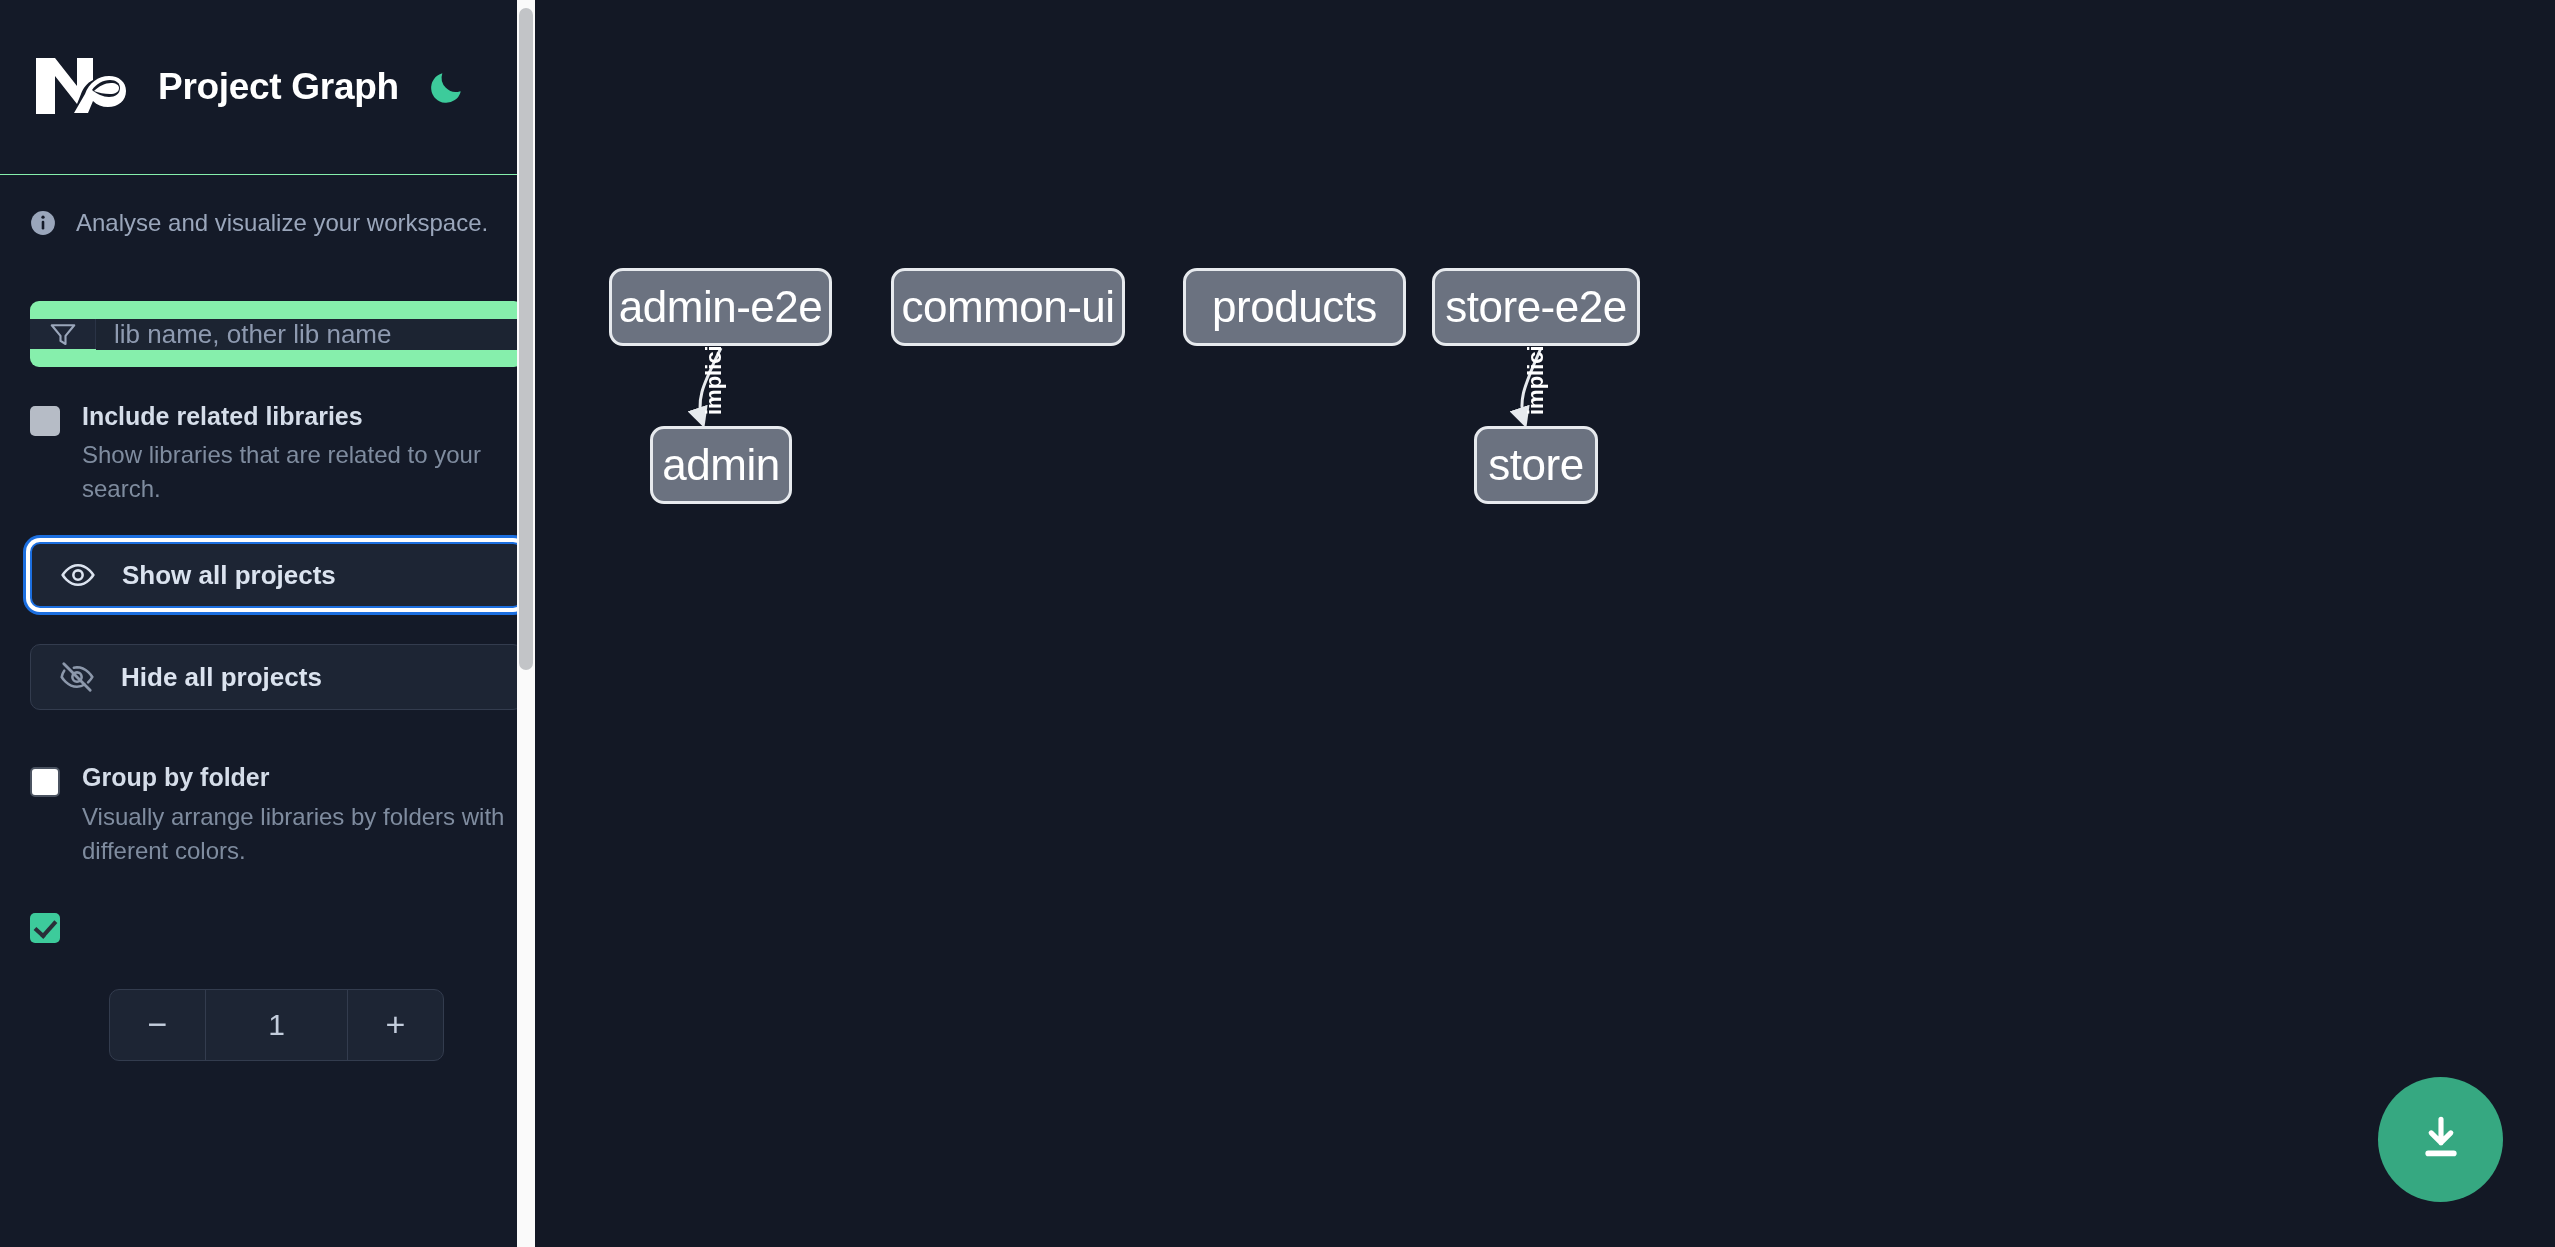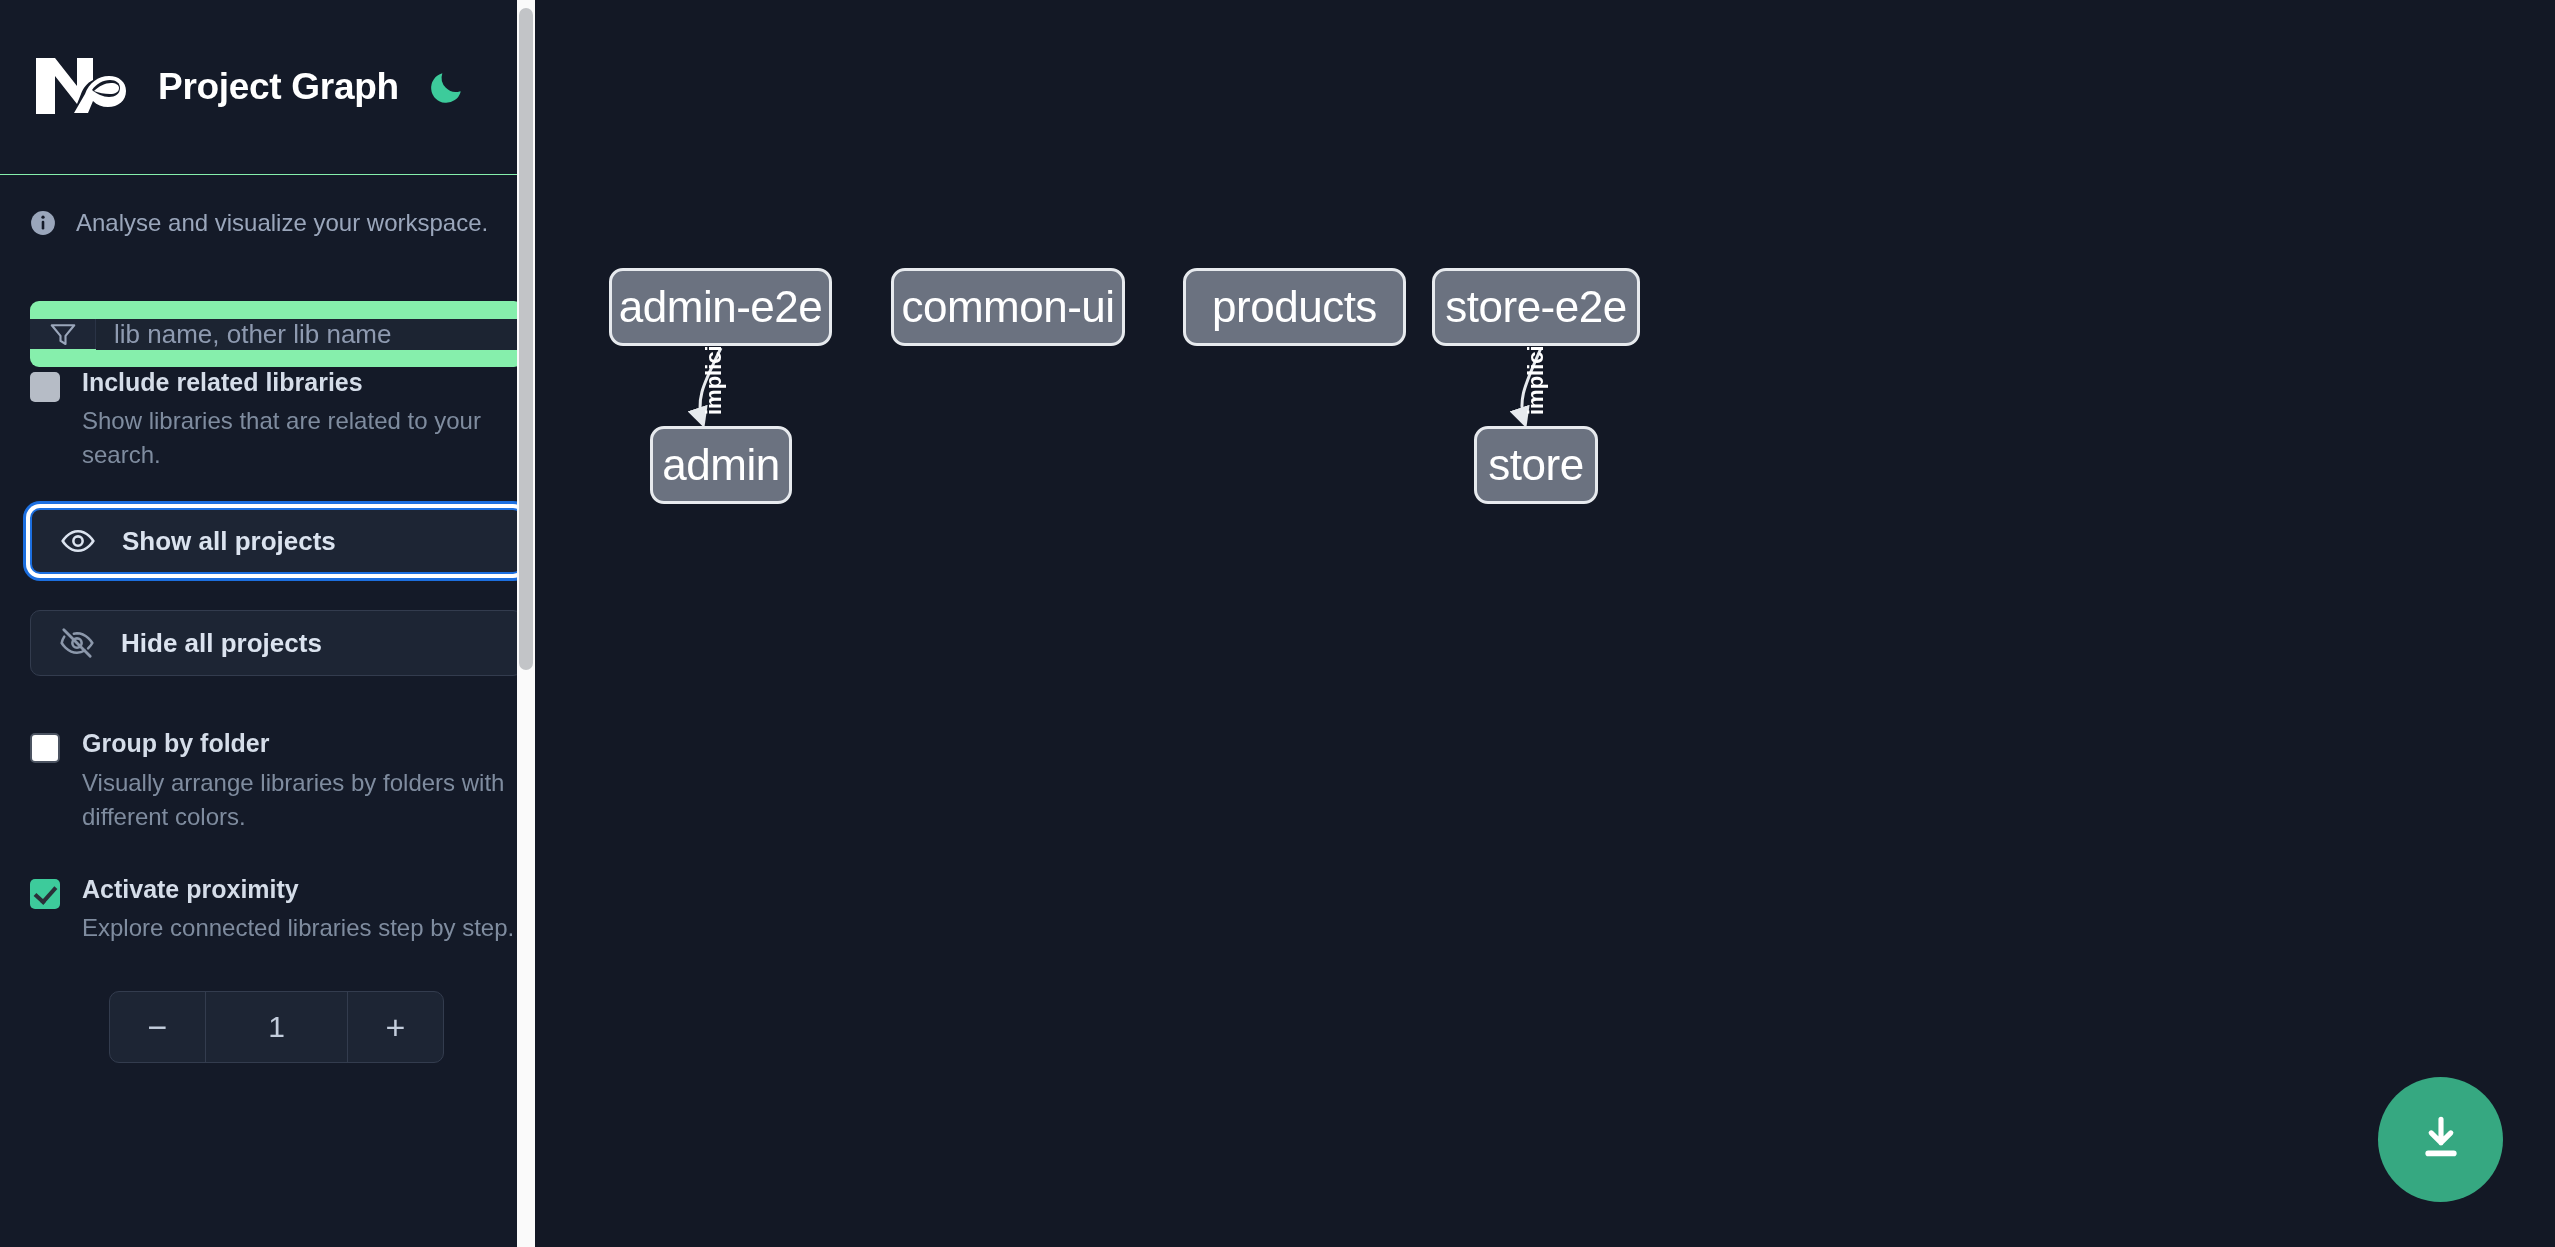--- a/index.html
+++ b/index.html
@@ -93,21 +93,21 @@
     outline: 0;
     background: #1c2432;
     color: #cfd8e6;
     font-size: 26px;
     font-family: "Liberation Sans", sans-serif;
     padding-left: 18px;
   }
   .filter-input::placeholder { color: #8e9ab0; }
 
   
-  .chk-block { display: flex; }
+  .chk-block { display: flex; margin-top: 34px; }
   .chk-box {
     flex: 0 0 30px;
     width: 30px; height: 30px;
     margin-top: 5px;
     border-radius: 5px;
     position: relative;
   }
   .chk-box.grey { background: #b6bcc6; }
   .chk-box.empty { background: #ffffff; border: 2px solid #4b5361; }
   .chk-box.checked { background: #3dcb9b; }
@@ -344,24 +344,20 @@
       <div class="chk-block" style="margin-top:52px">
         <span class="chk-box empty"></span>
         <span class="chk-text">
           <span class="chk-label" style="display:block">Group by folder</span>
           <span class="chk-desc" style="display:block">Visually arrange libraries by folders with different colors.</span>
         </span>
       </div>
 
       <div class="chk-block" style="margin-top:40px">
         <span class="chk-box checked"></span>
-        <span class="chk-text">
-          <span class="chk-label" style="display:block">Activate proximity</span>
-          <span class="chk-desc" style="display:block">Explore connected libraries step by step.</span>
-        </span>
       </div>
 
       <div class="stepper">
         <span class="step-btn minus">−</span>
         <span class="step-val">1</span>
         <span class="step-btn plus">+</span>
       </div>
 
     </div>
 

